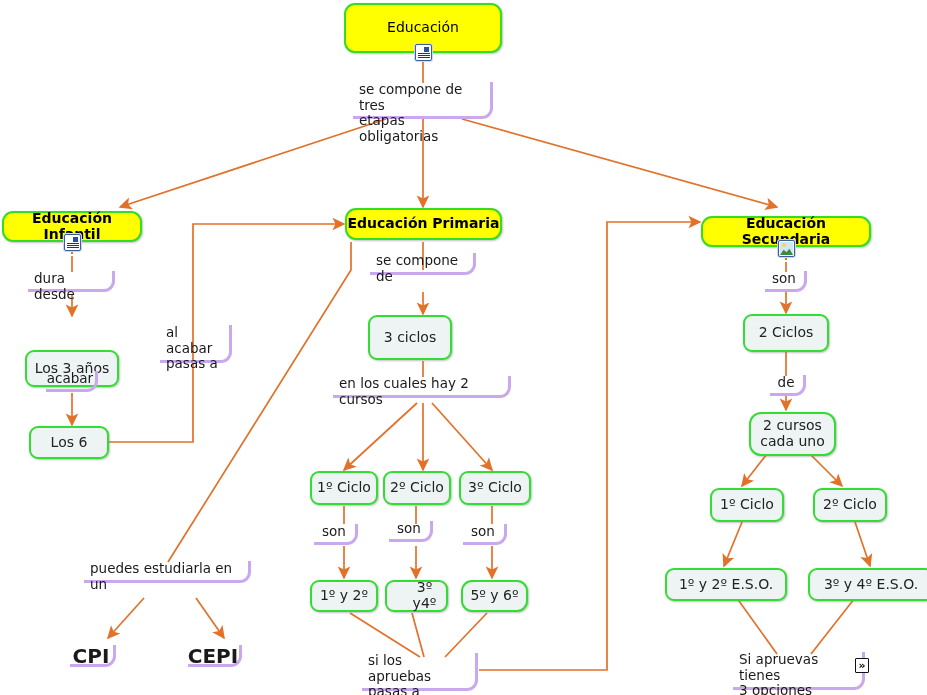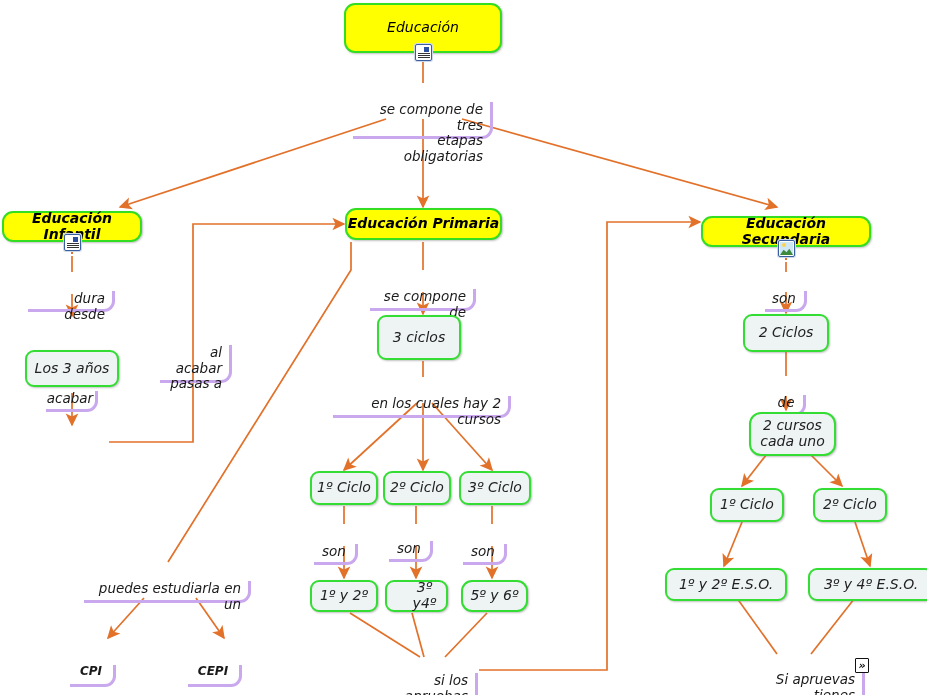--- a/index.html
+++ b/index.html
@@ -2,21 +2,21 @@
 <html><head>
 <meta charset="utf-8">
 <title>Concept Map</title>
 <style>
   html,body{margin:0;padding:0;background:#ffffff;}
   body{
     font-family:"DejaVu Sans","Liberation Sans",sans-serif;
     width:927px;height:695px;
     position:relative;overflow:hidden;
   }
-  #canvas{position:absolute;left:0;top:0;width:927px;height:695px;font-style:italic;}
+  #canvas{position:absolute;left:0;top:0;width:927px;height:695px;}
   #edges{position:absolute;left:0;top:0;width:927px;height:695px;pointer-events:none;}
 
   
   .node{
     position:absolute;box-sizing:border-box;
     display:flex;align-items:center;justify-content:center;text-align:center;
     border:2px solid #22cc22;border-radius:9px;
     color:#222;line-height:1.12;
     box-shadow:1px 1px 2px rgba(120,120,120,.45);
     white-space:pre-line;
@@ -26,30 +26,29 @@
     font-weight:bold;font-size:14px;color:#000;
   }
   .node.root.plain{font-weight:normal;}
   .node.leafbox{
     background:#eef3f3;font-size:14px;border-color:#33dd33;
   }
 
   
   .lbl{
     position:absolute;box-sizing:border-box;
-    display:flex;align-items:flex-start;justify-content:center;text-align:right;
+    display:flex;align-items:flex-start;justify-content:center;text-align:left;
     font-size:13.5px;color:#1a1a1a;line-height:1.15;
     padding:0 7px 0 6px;
     white-space:pre-line;
     border-right:3px solid #c9a8ee;
     border-bottom:3px solid #c9a8ee;
     border-bottom-right-radius:11px;
-    margin-top:20px;
-  }
-  .lbl.bold{font-weight:bold;font-size:12px;}
+  }
+  .lbl.bold{font-weight:bold;font-size:20px;}
 
   
   .ic{
     position:absolute;width:17px;height:17px;box-sizing:border-box;
     border:1px solid #3a5f9f;border-radius:2px;background:#fdfdfd;
     box-shadow:0 0 0 1px #cfd8e8;
   }
   .ic .pg{position:absolute;left:1px;top:1px;right:1px;bottom:1px;background:#ffffff;overflow:hidden;}
   .ic .ln{position:absolute;left:1px;height:1px;background:#333;}
   .ic .sq{position:absolute;right:1px;top:1px;width:5px;height:5px;background:#2a4f9f;}
@@ -172,20 +171,23 @@
   </div>
 
   <div class="node leafbox" style="left:25px;top:318px;width:94px;height:37px;margin-top:32px;">
     <span>Los 3 años</span>
   </div>
 
   <div class="lbl" style="left:46px;top:371px;width:52px;height:21px;">
     <span>acabar</span>
   </div>
 
+  <div class="node leafbox" style="left:29px;top:426px;width:80px;height:33px;">
+    <span>Los 6</span>
+  </div>
 
   <div class="lbl" style="left:160px;top:325px;width:72px;height:38px;">
     <span>al acabar
 pasas a</span>
   </div>
 
   <div class="lbl" style="left:84px;top:561px;width:167px;height:22px;">
     <span>puedes estudiarla en un</span>
   </div>
 
@@ -193,25 +195,25 @@
     <span>CPI</span>
   </div>
   <div class="lbl bold" style="left:188px;top:645px;width:54px;height:22px;">
     <span>CEPI</span>
   </div>
 
   <div class="node root" style="left:345px;top:208px;width:157px;height:32px;">
     <span>Educación Primaria</span>
   </div>
 
-  <div class="lbl" style="left:370px;top:269px;width:106px;height:22px;">
+  <div class="lbl" style="left:370px;top:253px;width:106px;height:22px;">
     <span>se compone de</span>
   </div>
 
-  <div class="node leafbox" style="left:377px;top:315px;width:84px;height:45px;">
+  <div class="node leafbox" style="left:368px;top:315px;width:84px;height:45px;">
     <span>3 ciclos</span>
   </div>
 
   <div class="lbl" style="left:333px;top:376px;width:178px;height:22px;">
     <span>en los cuales hay 2 cursos</span>
   </div>
 
   <div class="node leafbox" style="left:310px;top:471px;width:68px;height:34px;">
     <span>1º Ciclo</span>
   </div>

